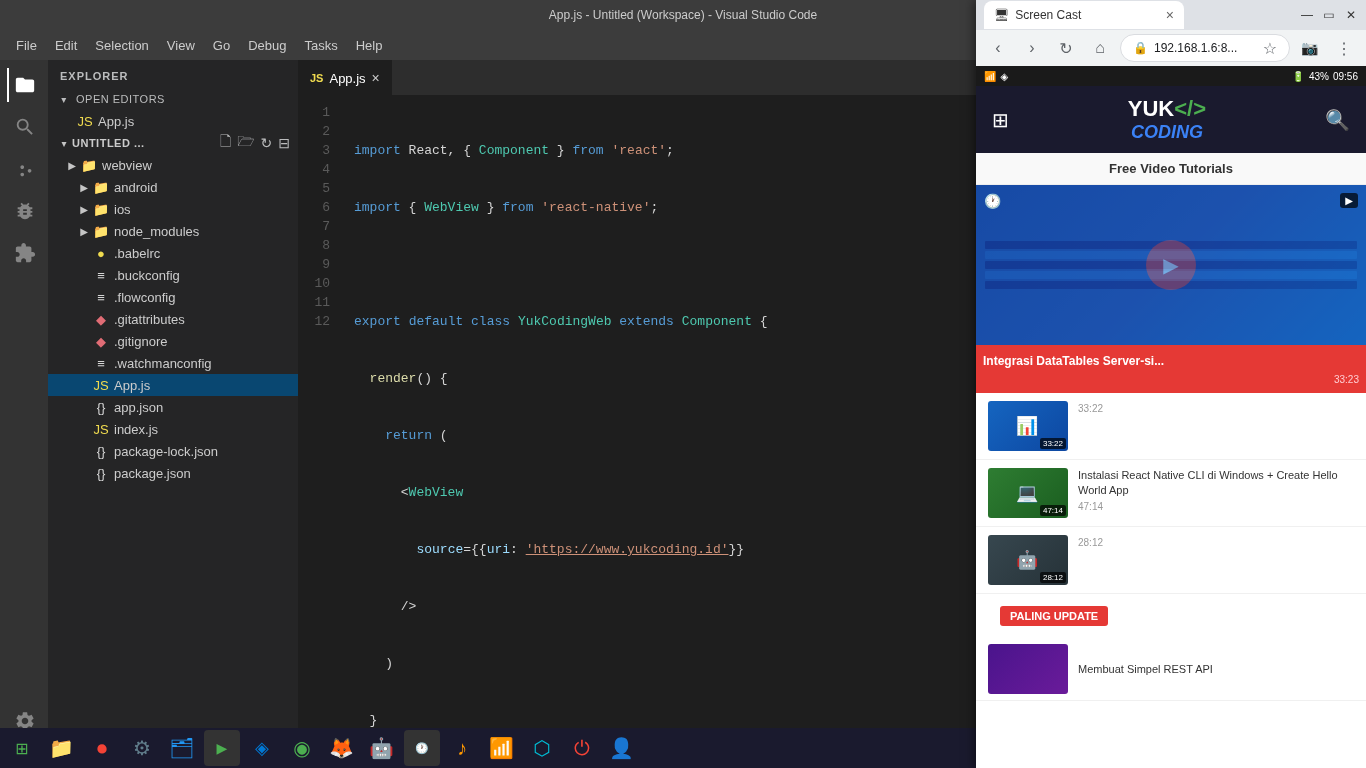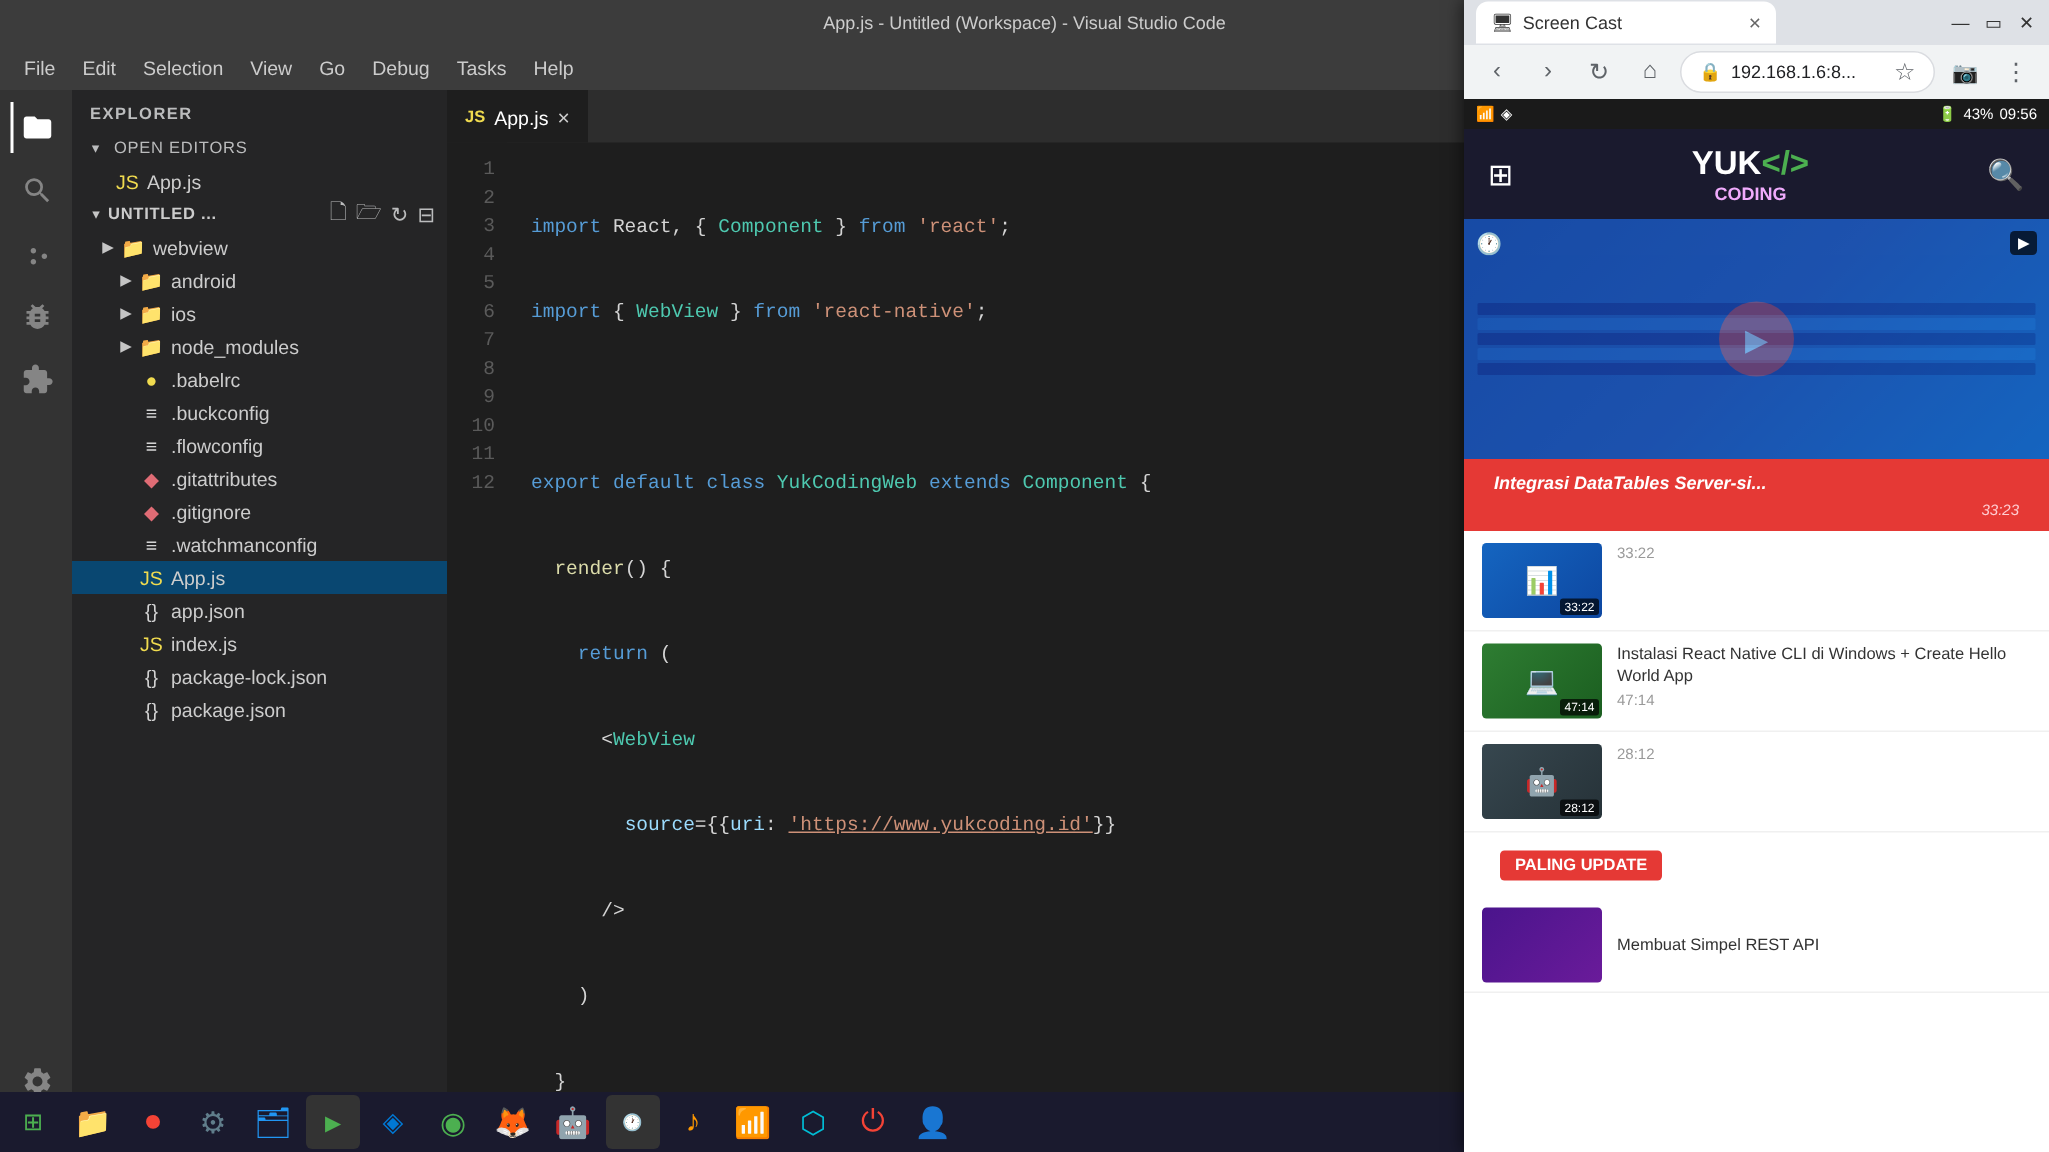--- a/index.html
+++ b/index.html
@@ -394,23 +394,22 @@
       height: 50px;
       display: flex;
       align-items: center;
       justify-content: center;
       color: white;
       font-size: 20px;
     }
 
     .featured-info {
       background: #e53935;
-      padding: 8px 20px;
+      padding: 8px 7px;
       color: white;
-      font-style: italic;
     }
     .featured-title { font-size: 12px; font-weight: bold; line-height: 1.4; }
     .featured-duration { font-size: 10px; margin-top: 4px; color: #ffcdd2; text-align: right; }
 
     
     .video-list-item {
       display: flex;
       padding: 8px 12px;
       gap: 10px;
       border-bottom: 1px solid #f0f0f0;
@@ -758,25 +757,26 @@
     </div>
 
     <div class="website-content">
 
       <div class="yuk-header">
         <span class="yuk-grid-icon">⊞</span>
         <div class="yuk-logo">
           <div class="yuk-logo-text">
             YUK<span>&lt;/&gt;</span>
           </div>
-          <div style="color:#f0abfc;font-weight:bold;font-size:12px;">CODING</div>
+          <div style="color:#3b82f6;font-weight:bold;font-size:18px;font-style:italic;">CODING</div>
         </div>
         <span class="yuk-search">🔍</span>
       </div>
 
+      <div class="yuk-tagline">Free Video Tutorials</div>
 
       <div class="featured-video">
         <div class="video-thumbnail-featured">
 
           <div style="position:absolute;top:0;left:0;right:0;bottom:0;opacity:0.6;">
             <div style="background:#1565c0;width:100%;height:100%;display:flex;flex-direction:column;justify-content:center;padding:8px;">
               <div style="background:#0d47a1;height:8px;margin:1px;border-radius:1px;"></div>
               <div style="background:#1976d2;height:8px;margin:1px;border-radius:1px;"></div>
               <div style="background:#0d47a1;height:8px;margin:1px;border-radius:1px;"></div>
               <div style="background:#1976d2;height:8px;margin:1px;border-radius:1px;"></div>

